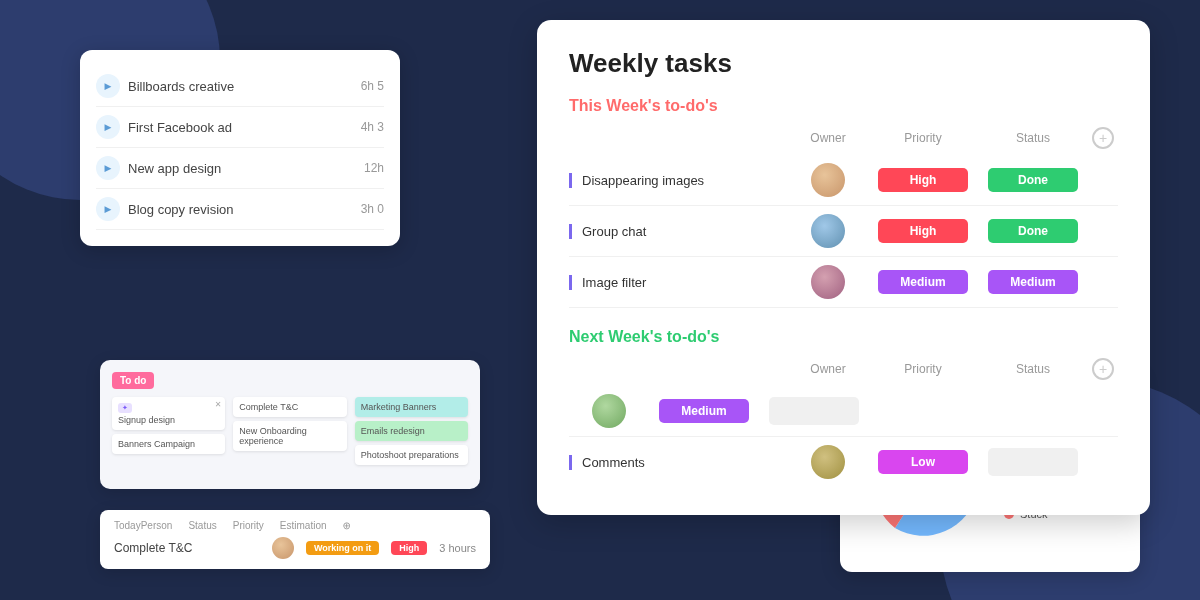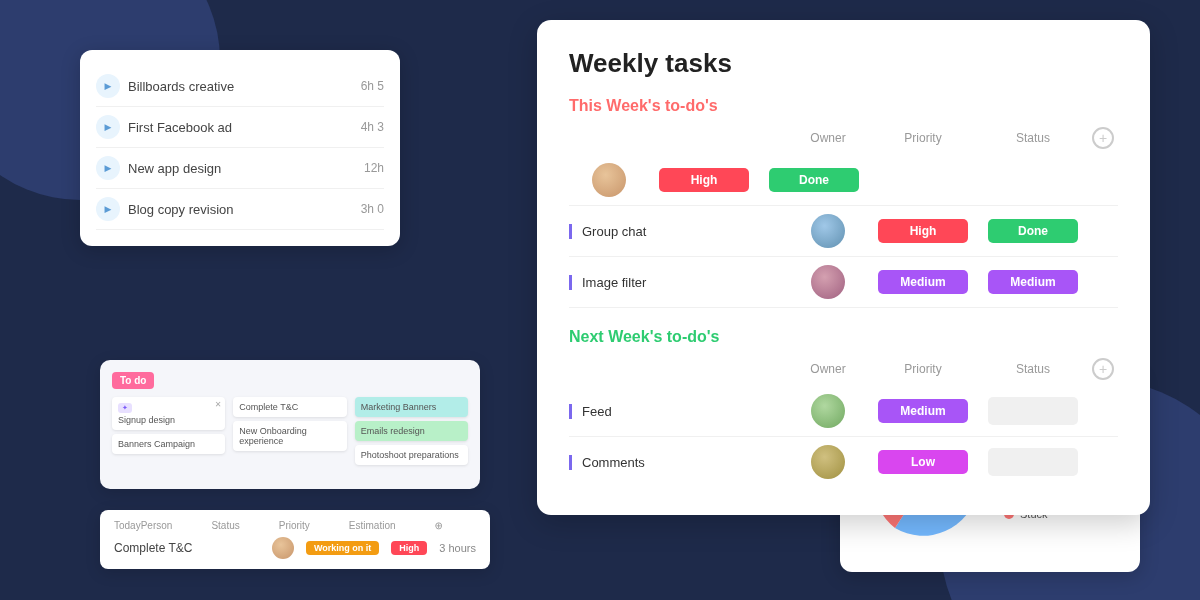--- a/index.html
+++ b/index.html
@@ -416,21 +416,21 @@
       <div class="kanban-ticket">
         <div>Photoshoot preparations</div>
       </div>
     </div>
   </div>
 </div>
 
 <div class="card-today">
   <div class="today-header">
     <span>Today</span>
-    <div style="display:flex;gap:39px;">
+    <div style="display:flex;gap:16px;">
       <span>Person</span>
       <span>Status</span>
       <span>Priority</span>
       <span>Estimation</span>
       <span style="cursor:pointer;">⊕</span>
     </div>
   </div>
   <div class="today-row">
     <span style="flex:1;color:#444;font-size:12px;">Complete T&amp;C</span>
     <div class="avatar-small face-1"></div>
@@ -487,20 +487,21 @@
     <div class="col-task"></div>
     <div class="col-owner">Owner</div>
     <div class="col-priority">Priority</div>
     <div class="col-status">Status</div>
     <div class="col-add">
       <div class="add-btn">+</div>
     </div>
   </div>
 
   <div class="task-row">
+    <div class="task-name col-task">Disappearing images</div>
     <div class="col-owner">
       <div class="owner-avatar face-1"></div>
     </div>
     <div class="col-priority">
       <span class="priority-badge" style="background:#ff4757;">High</span>
     </div>
     <div class="col-status">
       <span class="status-badge" style="background:#2ecc71;">Done</span>
     </div>
     <div class="col-add"></div>
@@ -541,21 +542,20 @@
       <div class="col-task"></div>
       <div class="col-owner">Owner</div>
       <div class="col-priority">Priority</div>
       <div class="col-status">Status</div>
       <div class="col-add">
         <div class="add-btn">+</div>
       </div>
     </div>
 
     <div class="task-row">
-      <div class="task-name col-task">Feed</div>
       <div class="col-owner">
         <div class="owner-avatar face-4"></div>
       </div>
       <div class="col-priority">
         <span class="priority-badge" style="background:#a855f7;">Medium</span>
       </div>
       <div class="col-status">
         <span class="status-empty"></span>
       </div>
       <div class="col-add"></div>

